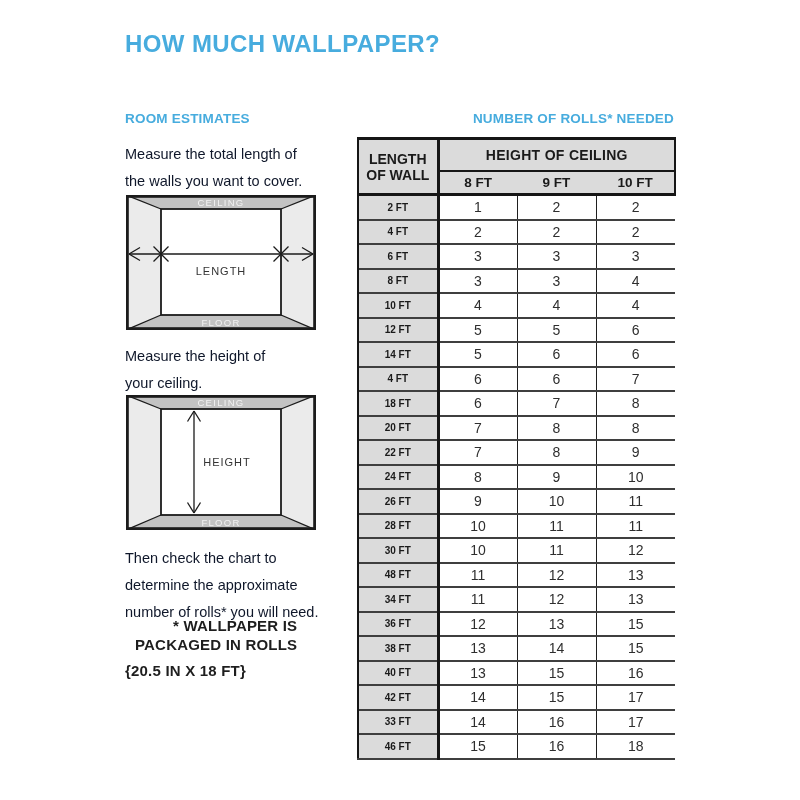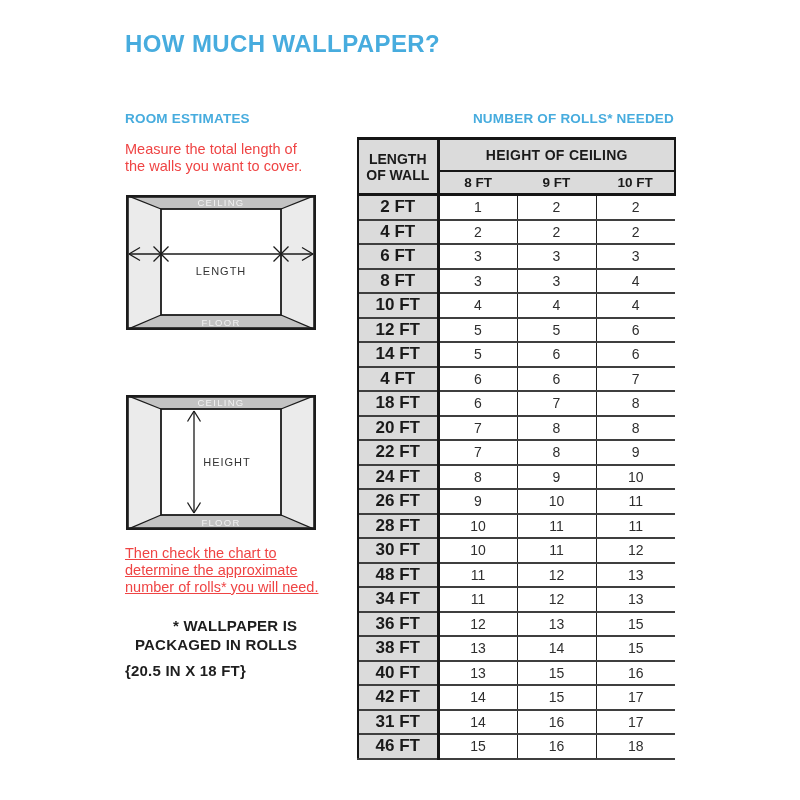--- a/index.html
+++ b/index.html
@@ -13,26 +13,26 @@
     left:125px; top:30px; font-size:24px; font-weight:bold;
     color:#47ACDE; letter-spacing:0.4px; white-space:nowrap;text-align:center;
   }
   .blue-heading {
     font-size:13.5px; font-weight:bold; color:#47ACDE; letter-spacing:0.2px;
   }
   .room-estimates { left:125px; top:111px; }
   .rolls-title { left:357px; top:111px; width:317px; text-align:right; }
 
   .step {
-    left:125px; width:230px; font-size:14.5px; line-height:17px;
-    color:#ef4444; white-space:pre-line;
+    left:125px; width:230px; font-size:14.5px; line-height:27px;
+    color:#0f172a; white-space:pre-line;
   }
   .step1 { top:141px; }
   .step2 { top:343px; }
-  .step3 { top:545px;text-decoration:underline; }
+  .step3 { top:545px; }
 
   .diagram { left:126px; }
   .diagram1 { top:195px; }
   .diagram2 { top:395px; }
 
   .note {
     left:125px; top:616px; font-size:15px; font-weight:bold;
     line-height:19px; color:#1e1e1e; letter-spacing:0.2px;text-align:right;
   }
   .note .indent { padding-left:10px; }
@@ -57,21 +57,21 @@
     height:30px; font-size:14px; font-weight:bold; letter-spacing:0.3px;
     border-top:3px solid #161616; border-right:2px solid #161616;
     border-bottom:2px solid #161616;
   }
   th.sub {
     height:21px; font-size:13.5px; font-weight:bold;
     border-bottom:3px solid #161616;
   }
   th.sub:last-child { border-right:2px solid #161616; }
   tbody th {
-    background:#DBDBDB; font-size:17px; font-weight:bold; color:#1a1a1a;
+    background:#DBDBDB; font-size:10px; font-weight:bold; color:#1a1a1a;
     border-left:2px solid #161616; border-right:3px solid #161616;
     border-top:2px solid #3f3f3f; height:22.5px;
   }
   tbody td {
     font-size:14px; color:#2e2e2e; background:#ffffff;
     border-top:2px solid #3f3f3f; height:22.5px;
   }
   tbody td + td { border-left:1.5px solid #1f1f1f; }
   tbody tr:last-child th, tbody tr:last-child td { border-bottom:2px solid #3f3f3f; }
 
@@ -112,20 +112,22 @@
       <line x1="187" y1="59" x2="176" y2="52.5"></line>
       <line x1="187" y1="59" x2="176" y2="65.5"></line>
       <line x1="27.5" y1="51.5" x2="42.5" y2="66.5"></line>
       <line x1="27.5" y1="66.5" x2="42.5" y2="51.5"></line>
       <line x1="147.5" y1="51.5" x2="162.5" y2="66.5"></line>
       <line x1="147.5" y1="66.5" x2="162.5" y2="51.5"></line>
     </g>
     <text x="95" y="80" text-anchor="middle" class="dg-dim-text">LENGTH</text>
   </svg>
 
+  <p class="abs step step2">Measure the height of
+your ceiling.</p>
 
   <svg class="abs diagram diagram2" width="190" height="135" viewBox="0 0 190 135">
     <polygon points="0,0 190,0 190,135 0,135" fill="#EBEBEB"></polygon>
     <polygon points="0,0 190,0 155,14 35,14" fill="#C3C3C3"></polygon>
     <polygon points="0,135 35,120 155,120 190,135" fill="#C3C3C3"></polygon>
     <g stroke="#1b1b1b" stroke-width="1.3">
       <line x1="0" y1="0" x2="35" y2="14"></line>
       <line x1="190" y1="0" x2="155" y2="14"></line>
       <line x1="0" y1="135" x2="35" y2="120"></line>
       <line x1="190" y1="135" x2="155" y2="120"></line>
@@ -297,21 +299,21 @@
           <td>15</td>
           <td>16</td>
         </tr>
         <tr>
           <th>42 FT</th>
           <td>14</td>
           <td>15</td>
           <td>17</td>
         </tr>
         <tr>
-          <th>31 FT</th>
+          <th>33 FT</th>
           <td>14</td>
           <td>16</td>
           <td>17</td>
         </tr>
         <tr>
           <th>46 FT</th>
           <td>15</td>
           <td>16</td>
           <td>18</td>
         </tr>

